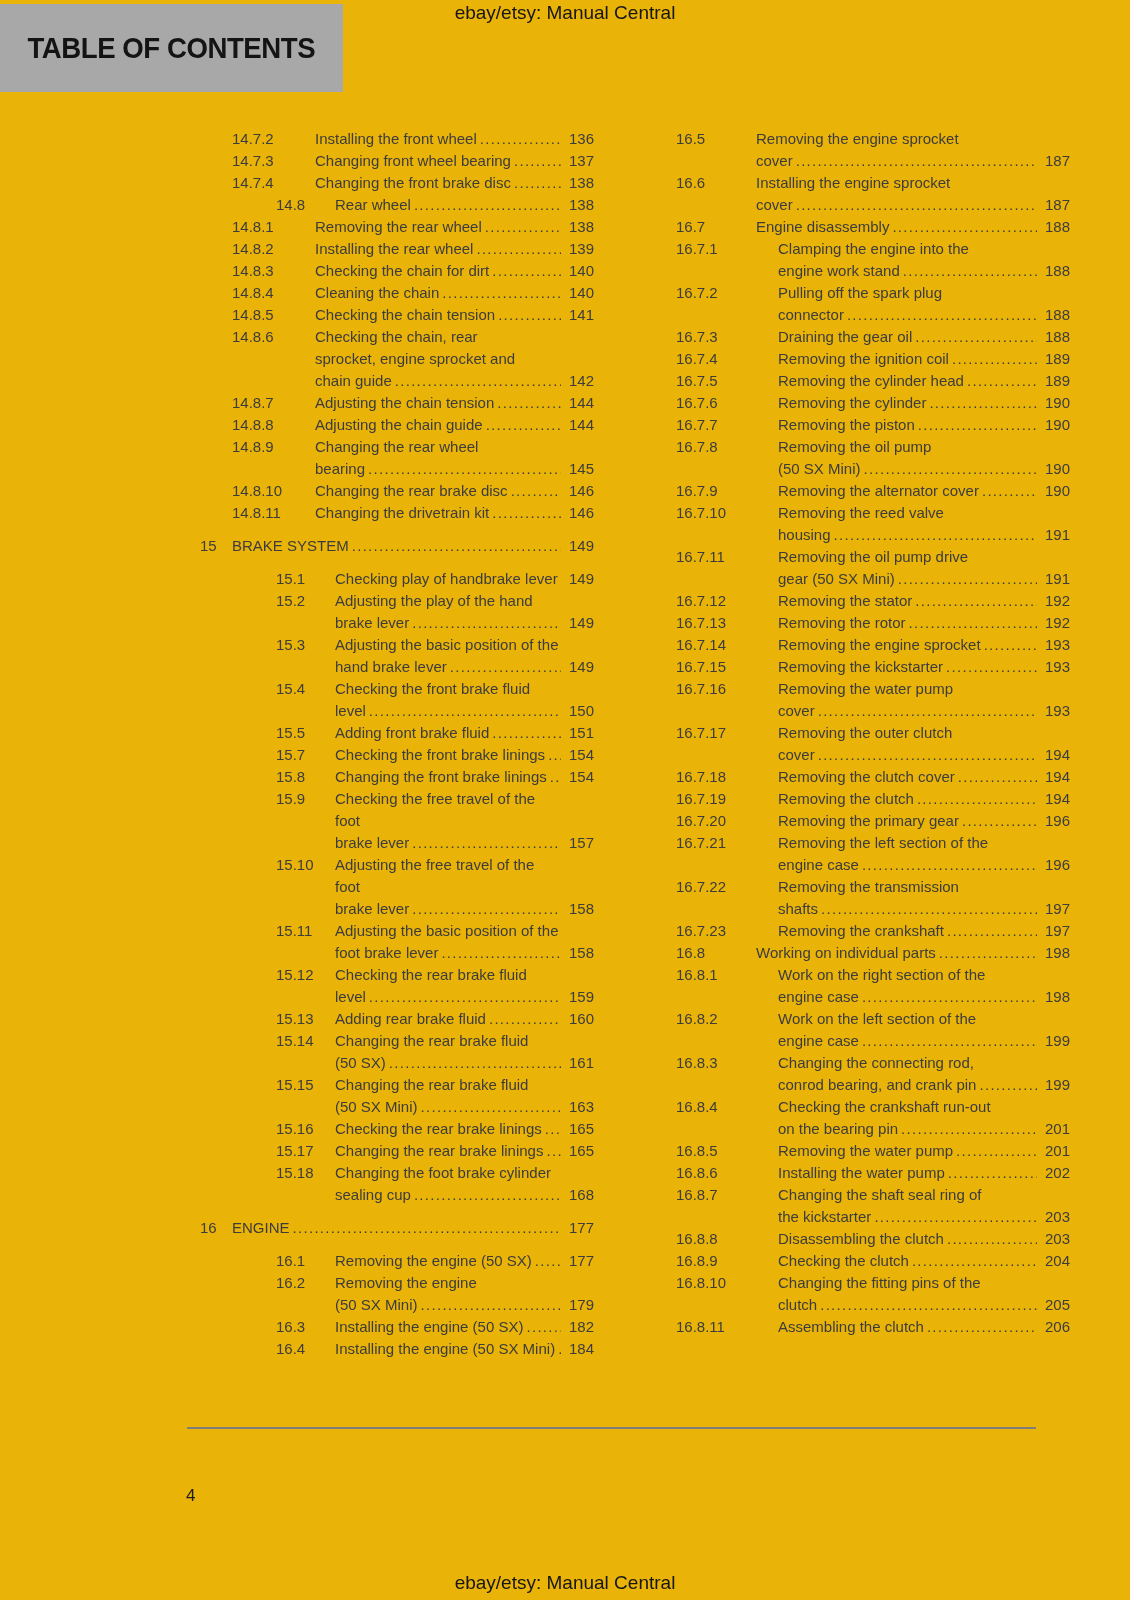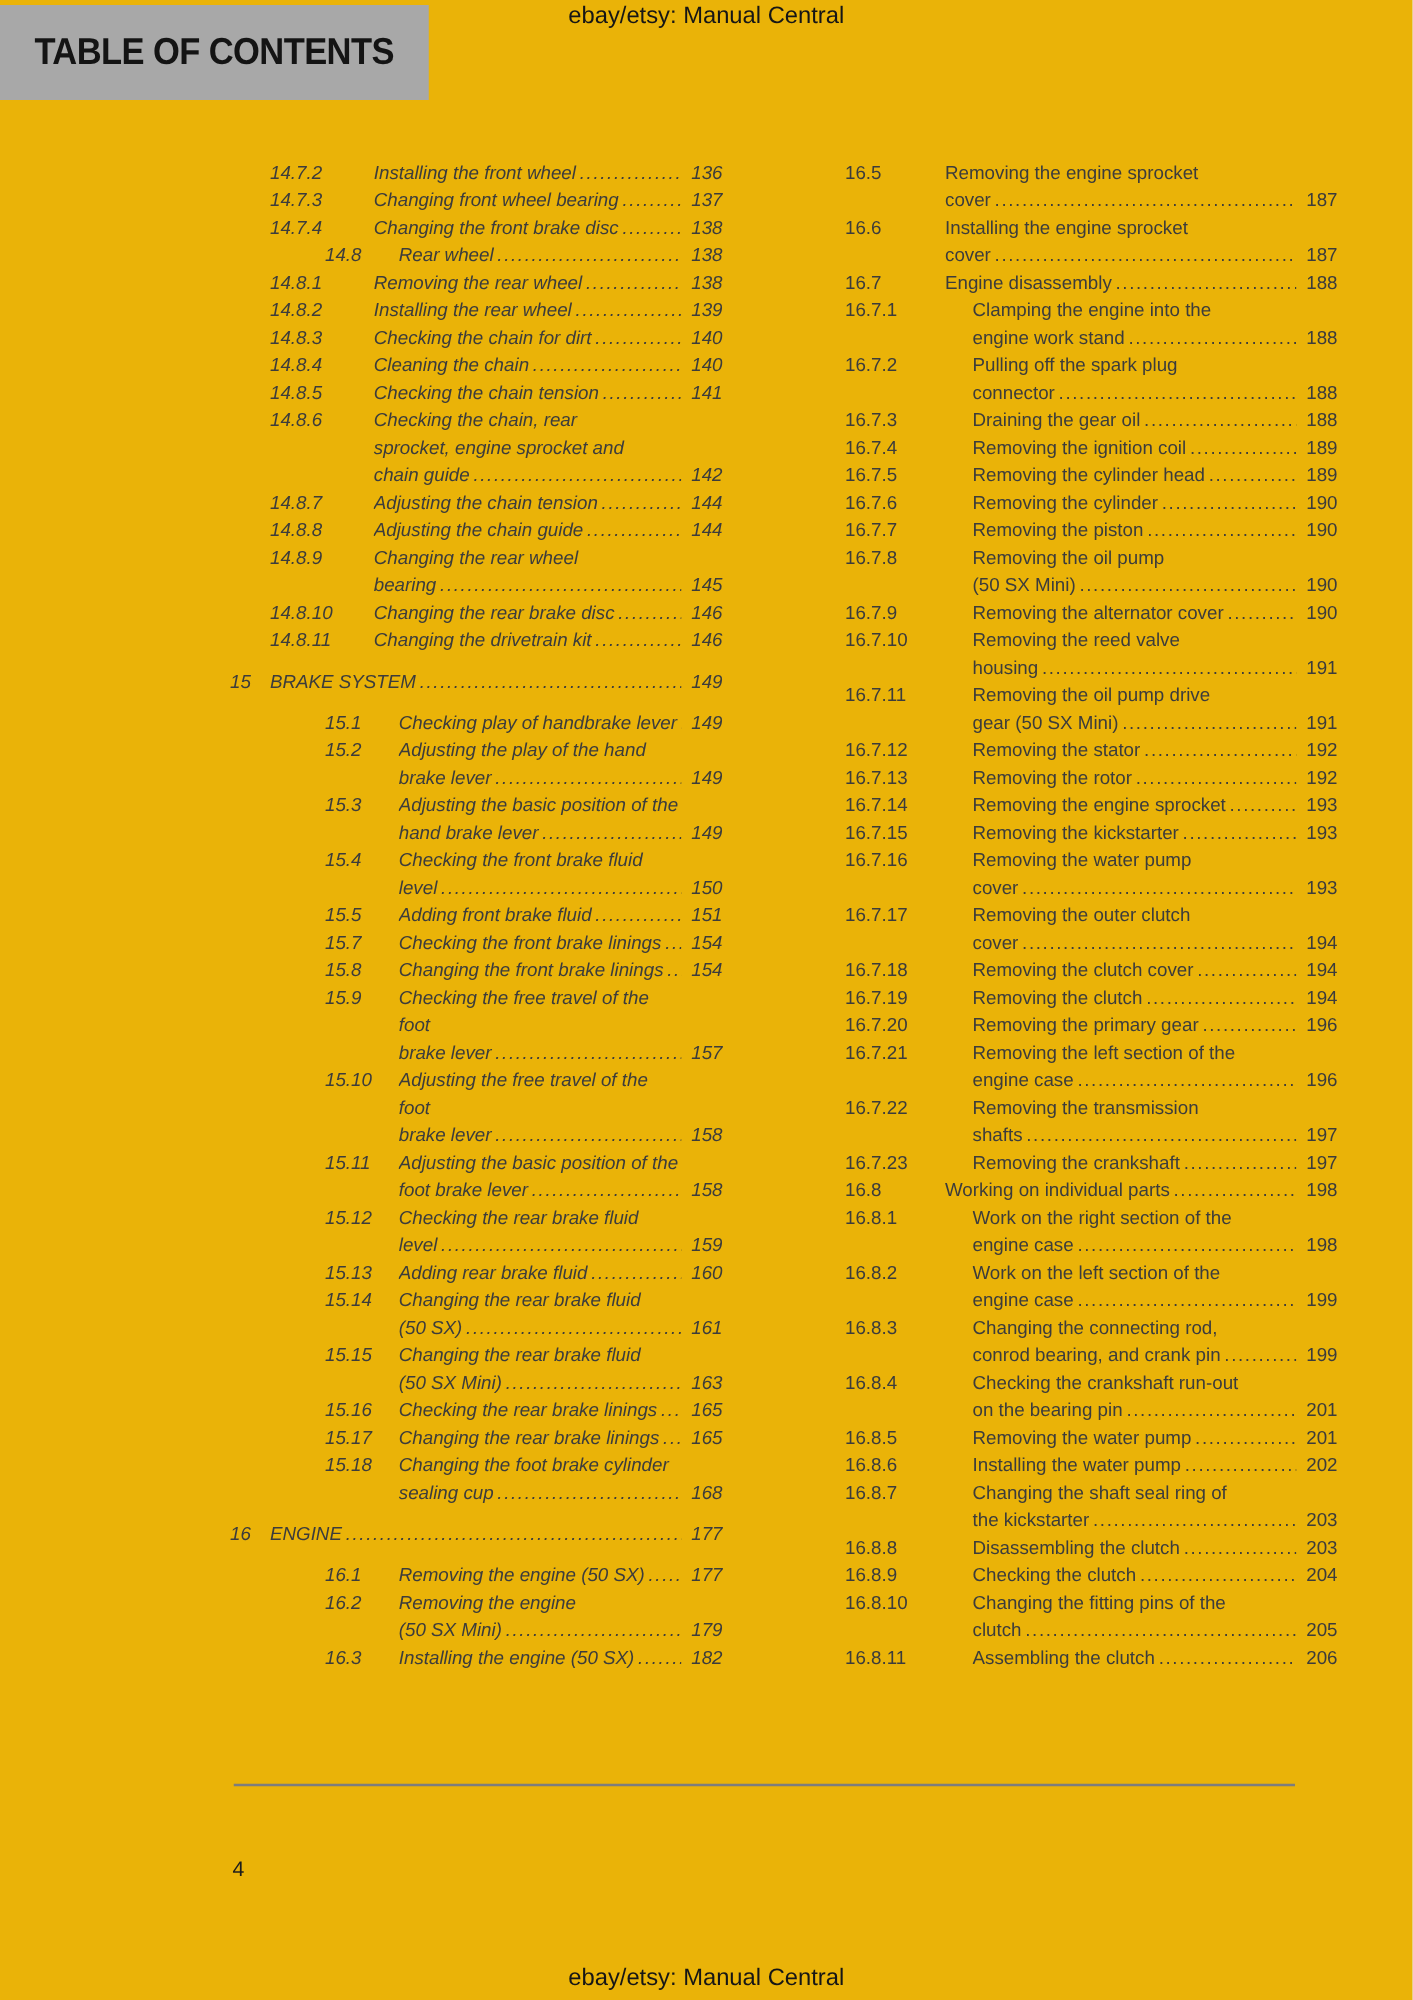--- a/index.html
+++ b/index.html
@@ -23,40 +23,40 @@
   .footer-title {
     position: absolute;
     top: 1572px; left: 0; width: 100%;
     text-align: center;
     font-size: 19px;
     color: #161616;
   }
   .toc-box {
     position: absolute;
     top: 4px; left: 0;
-    width: 343px; height: 76px;
+    width: 343px; height: 88px;
     background: #a8a8a8;
     display: flex;
     align-items: center;
     justify-content: center;
   }
   .toc-box .label {
     font-size: 30px;
     font-weight: 700;
     letter-spacing: -0.5px;
     color: #141414;
     transform: scaleX(0.92);
   }
   .col {
     position: absolute;
     top: 128px;
     font-size: 15px;
     line-height: 22px;
   }
-  .col-left  { left: 184px; width: 394px; font-style: italic; }
+  .col-left  { left: 200px; width: 394px; }
   .col-right { left: 644px; width: 426px; }
 
   .entry { display: flex; align-items: flex-end; }
   .entry .num { flex: none; align-self: flex-start; }
   .entry .tw  { flex: 1 1 auto; overflow: hidden; margin-right: 5px; min-width: 0; }
   .entry .t   { white-space: pre-line; }
   .entry .dots { display: inline-block; width: 0; margin-left: 3px; }
   .entry .dots::after {
     content: "...............................................................................................";
     letter-spacing: 1.3px;
@@ -289,20 +289,25 @@
         <span class="num">16.2</span>
         <span class="tw"><span class="t">Removing the engine
 (50 SX Mini)</span><span class="dots"></span></span>
         <span class="pg">179</span>
       </div>
       <div class="entry l2">
         <span class="num">16.3</span>
         <span class="tw"><span class="t">Installing the engine (50 SX)</span><span class="dots"></span></span>
         <span class="pg">182</span>
       </div>
+      <div class="entry l2">
+        <span class="num">16.4</span>
+        <span class="tw"><span class="t">Installing the engine (50 SX Mini)</span><span class="dots"></span></span>
+        <span class="pg">184</span>
+      </div>
     </div>
 
   <div class="col col-right">
       <div class="entry l2">
         <span class="num">16.5</span>
         <span class="tw"><span class="t">Removing the engine sprocket
 cover</span><span class="dots"></span></span>
         <span class="pg">187</span>
       </div>
       <div class="entry l2">

